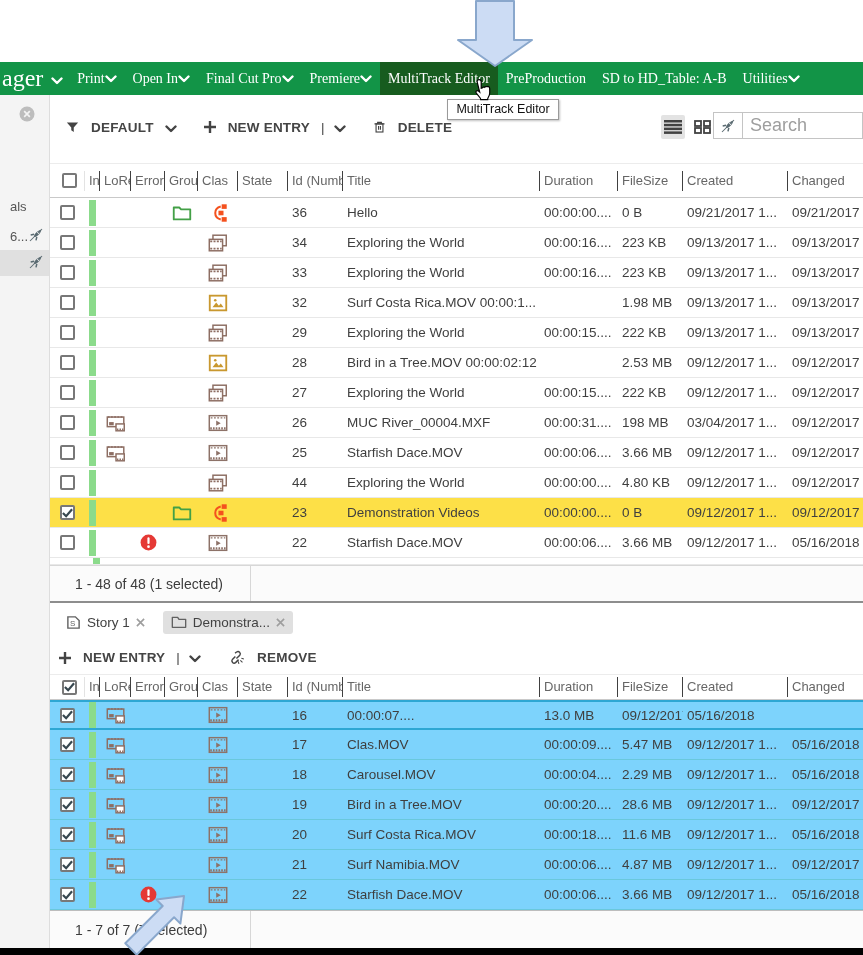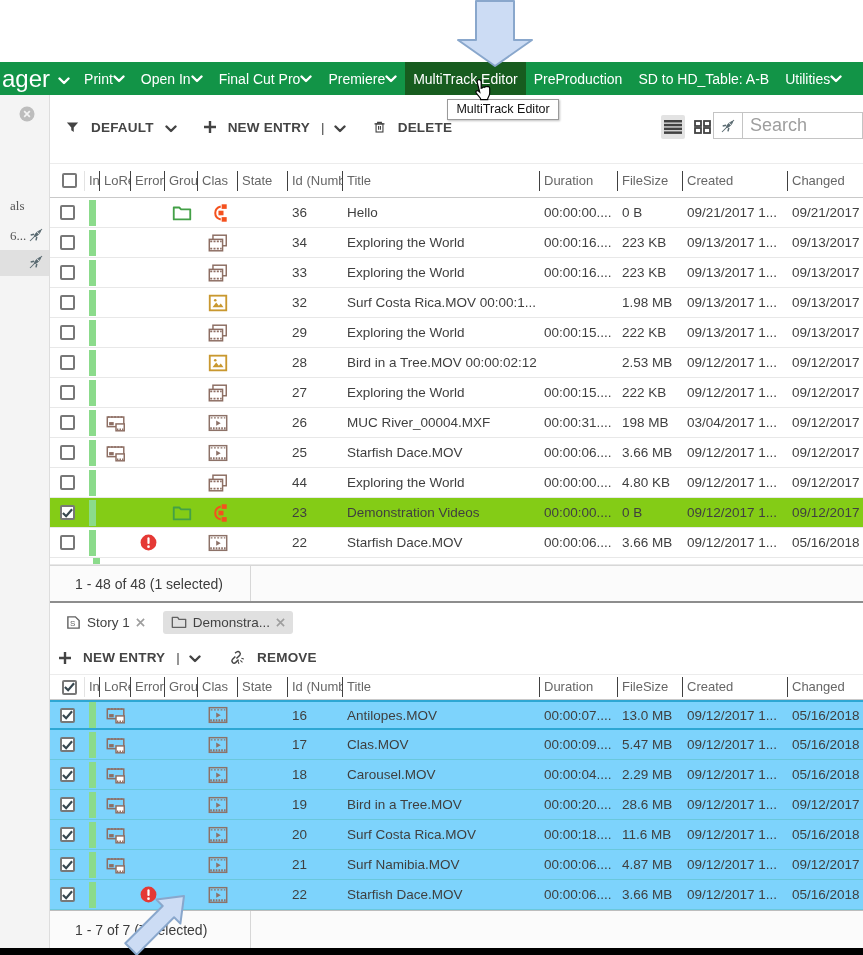--- a/index.html
+++ b/index.html
@@ -1,30 +1,30 @@
 <!DOCTYPE html>
 <html><head>
 <meta charset="utf-8">
 <style>
   * { margin:0; padding:0; box-sizing:border-box; }
   body { font-family:"Liberation Sans", sans-serif; background:#fff; }
   .screen { position:relative; width:863px; height:955px; background:#fff; overflow:hidden; }
 
   
   .menubar { position:absolute; left:0; top:62px; width:863px; height:33px;
-    background:#129447; display:flex; align-items:center; color:#fff; white-space:nowrap; }
+    background:#129447; display:flex; align-items:center; color:#fff; white-space:nowrap;font-family:Liberation Serif, serif; }
   .logo { display:flex; align-items:center; font-size:24px; padding:0 6px 0 2px; cursor:pointer; }
   .logo .caret { margin-left:8px; margin-top:4px; }
   .mitem { display:flex; align-items:center; height:33px; padding:0 8px; font-size:14px; cursor:pointer; }
   .mitem.active { background:#175c1f; }
   .caret svg { display:block; }
 
   
   .sidebar { position:absolute; left:0; top:95px; width:50px; height:853px;
-    background:#f4f4f4; border-right:1px solid #ddd; overflow:hidden;font-family:Liberation Serif, serif; }
+    background:#f4f4f4; border-right:1px solid #ddd; overflow:hidden; }
   .sb-close { position:absolute; left:19px; top:11px; cursor:pointer; }
   .sb-item { position:absolute; left:0; width:100%; height:26px; display:flex; align-items:center;
     font-size:13px; color:#555; padding-left:10px; }
   .sb-item .ritext { flex:1; overflow:hidden; white-space:nowrap; }
   .sb-item .icn { position:absolute; right:4px; top:3px; }
   .sb-item.selected { background:#e0e0e0; }
 
   
   .main { position:absolute; left:50px; top:95px; width:813px; height:853px; background:#fff; }
 
@@ -48,21 +48,21 @@
   
   .grid { display:grid; grid-template-columns:35px 15px 31px 34px 33px 40px 50px 55px 197px 78px 65px 105px 1fr;
     align-items:center; }
   .thead { height:35px; border-top:1px solid #ececec; border-bottom:1px solid #c9c9c9; color:#666;
     font-size:13px; }
   .thead2 { height:26px; border-bottom:1px solid #c9c9c9; }
   .hcell { height:20px; line-height:20px; padding-left:4px; border-right:1px solid #404040;
     overflow:hidden; white-space:nowrap; cursor:pointer; }
   .hcell:last-child { border-right:none; }
   .trow { height:30px; border-bottom:1px solid #e8e8e8; font-size:13.5px; color:#3f3f3f; cursor:pointer; }
-  .trow.selected { background:#84cc16; }
+  .trow.selected { background:#fde047; }
   .t2 .trow { background:#7dd3fc; border-bottom:1px solid #69c8dc; }
   .t2 .trow.focused { border-top:2px solid #2ea7d3; border-bottom:2px solid #2ea7d3; }
   .cell { overflow:hidden; white-space:nowrap; padding-left:4px; height:100%; display:flex; align-items:center; }
   .cell.cc { justify-content:center; padding-left:0; }
   .cb { width:15px; height:15px; border:2px solid #787878; border-radius:2px; background:#fff;
     margin-left:10px; display:flex; align-items:center; justify-content:center; cursor:pointer; flex:none; }
   .inbar { width:7px; height:26px; background:#8bdb8b; margin-left:4px; }
   .sliver { height:7px; border-bottom:1px solid #e8e8e8; overflow:hidden; }
   .sliver .inbar { height:6px; margin-left:43px; }
 
@@ -797,21 +797,20 @@
               <svg width="22" height="22" viewBox="0 0 24 24">
                 <rect x="2.5" y="4" width="19" height="16" fill="none" stroke="#8d7268" stroke-width="1.6"></rect>
                 <path d="M4 6.3 h16" stroke="#8d7268" stroke-width="1.4" stroke-dasharray="2 1.6" fill="none"></path>
                 <path d="M10 9.3 l5 2.9 l-5 2.9 z" fill="#8d7268"></path>
                 <path d="M3.5 17.8 h17" stroke="#8d7268" stroke-width="2.6" stroke-dasharray="1.8 1.2" fill="none"></path>
               </svg>
             </span>
           </div>
           <div class="cell"></div>
           <div class="cell">16</div>
-          <div class="cell">Antilopes.MOV</div>
           <div class="cell">00:00:07....</div>
           <div class="cell">13.0 MB</div>
           <div class="cell">09/12/2017 1...</div>
           <div class="cell">05/16/2018</div>
         </div>
         <div class="grid trow">
           <div class="cell" style="padding-left: 0px;">
             <div class="cb">
               <svg width="11" height="10" viewBox="0 0 12 10">
                 <path d="M1 5 l3.5 3.5 L11 1" stroke="#37474f" stroke-width="2.4" fill="none"></path>

